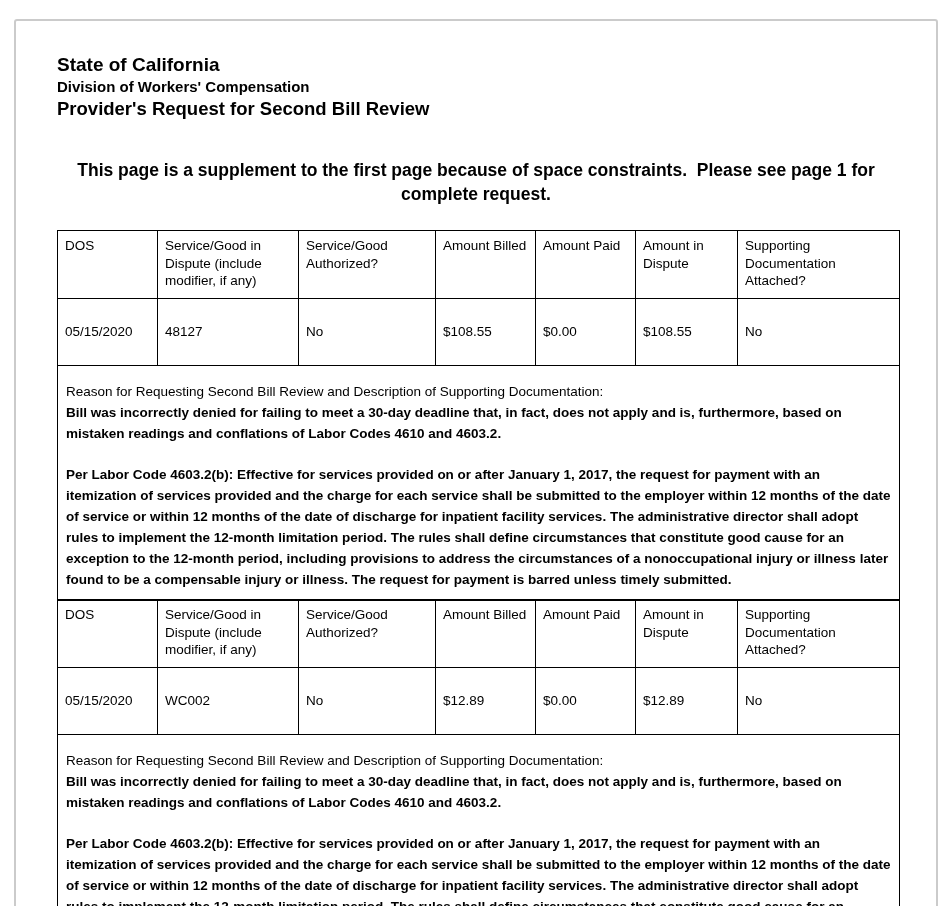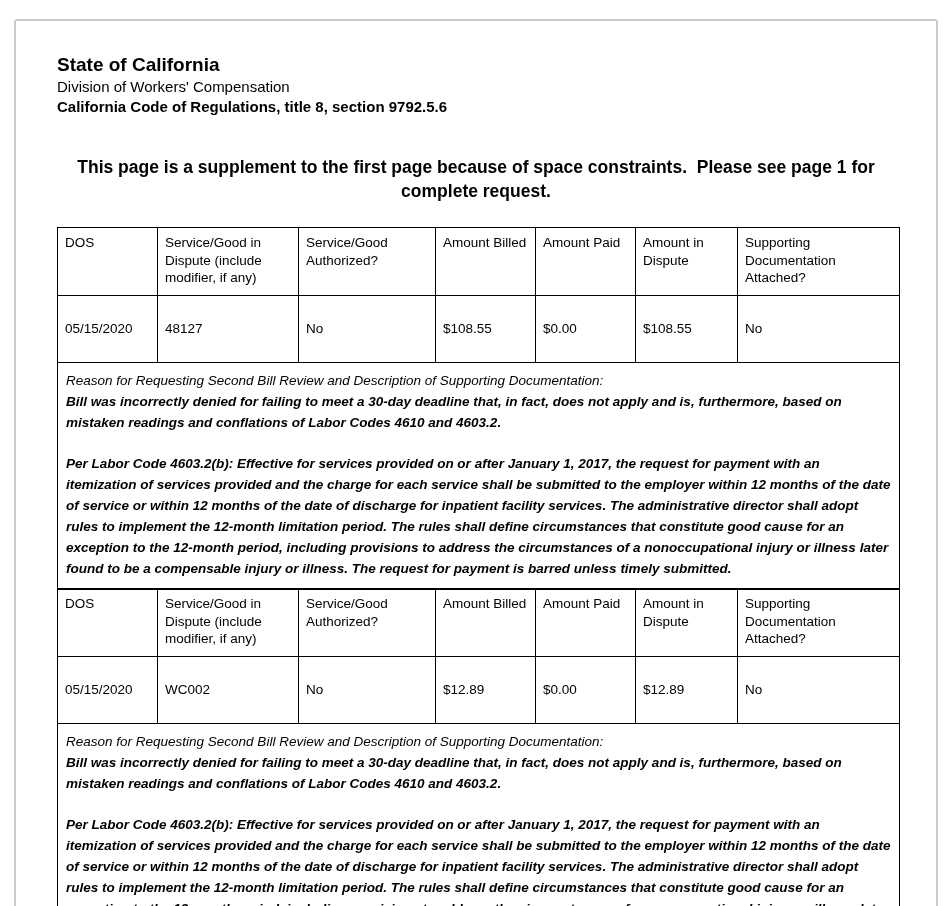--- a/index.html
+++ b/index.html
@@ -21,21 +21,21 @@
     min-height: 866px;
     border: 2px solid #cbcbcb;
     border-radius: 3px;
     background: #ffffff;
     padding: 32px 41px 26px 41px;
   }
 
   
   .doc-header { text-align: left; }
   .doc-title-state    { font-size: 19px;   font-weight: bold; line-height: 24px; }
-  .doc-title-division { font-size: 15px;   font-weight: normal; line-height: 20px; }
+  .doc-title-division { font-size: 15px;   font-weight: bold; line-height: 20px; }
   .doc-title-form     { font-size: 18.5px; font-weight: bold; line-height: 23px; }
   .doc-title-reg      { font-size: 15px;   font-weight: bold; line-height: 20px; }
 
   .supplement-note {
     margin: 38px auto 0 auto;
     max-width: 880px;
     text-align: center;
     font-size: 17.5px;
     font-weight: bold;
     line-height: 24px;
@@ -59,21 +59,21 @@
     border: 1.5px solid #000000;
     vertical-align: top;
     text-align: left;
     font-weight: normal;
     overflow: hidden;
   }
 
   th.hdr-cell  { padding: 6px 7px; height: 68px; }
   td.data-cell { padding: 24px 7px; height: 33px; }
 
-  td.reason-cell { padding: 8px 8px 10px 8px; font-style: italic; }
+  td.reason-cell { padding: 16px 8px 10px 8px; }
 
   .reason-label {
     font-weight: normal;
     line-height: 20px;
   }
   .reason-paragraph {
     font-weight: bold;
     line-height: 21px;
   }
   .reason-paragraph.second { margin-top: 20px; }
@@ -87,21 +87,21 @@
   col.c-docs     { width: 162px; }
 </style>
 </head>
 <body>
 
 <div class="page-frame">
 
   <div class="doc-header">
     <div class="doc-title-state">State of California</div>
     <div class="doc-title-division">Division of Workers' Compensation</div>
-    <div class="doc-title-reg">California Code of Regulations, title 8, section 9792.5.6</div>
+    <div class="doc-title-form">Provider's Request for Second Bill Review</div>
   </div>
 
   <div class="supplement-note">This page is a supplement to the first page because of space constraints.  Please see page 1 for complete request.</div>
 
   <div class="claims-area">
 
     <table class="claim-table">
       <colgroup>
         <col class="c-dos">
           <col class="c-service">

